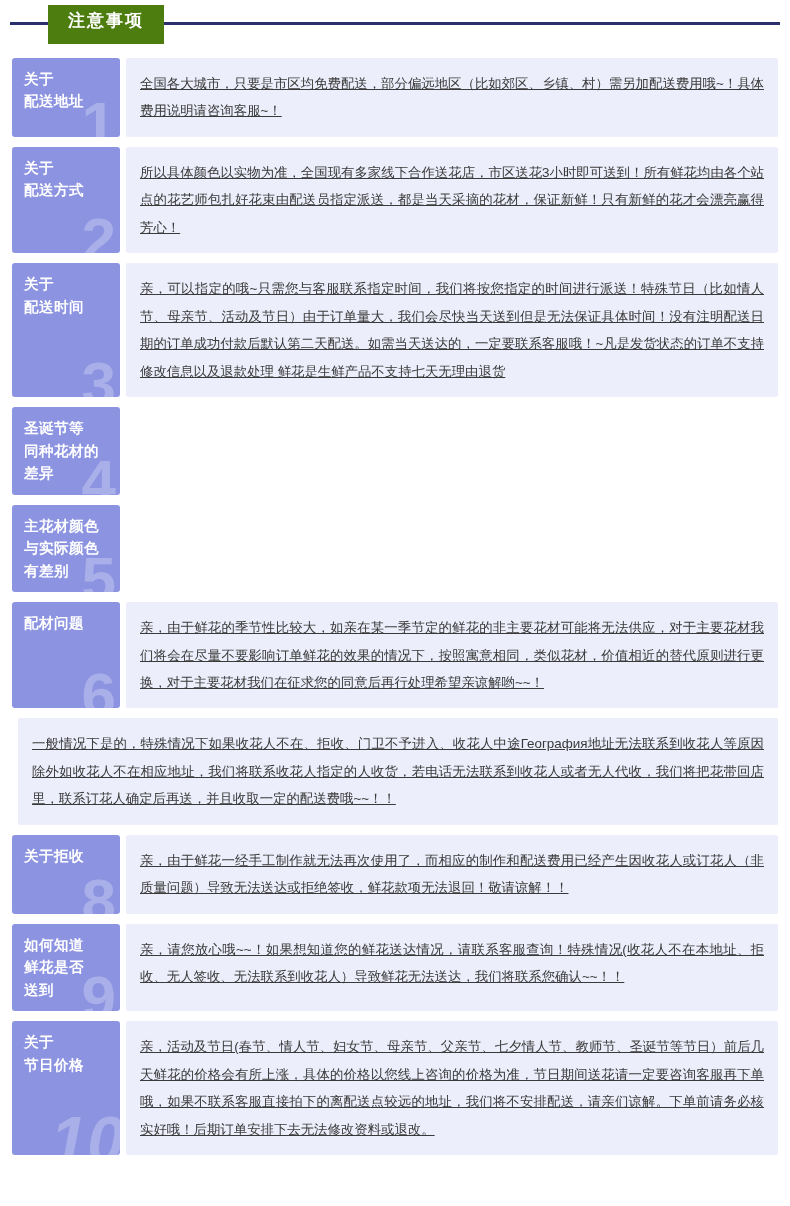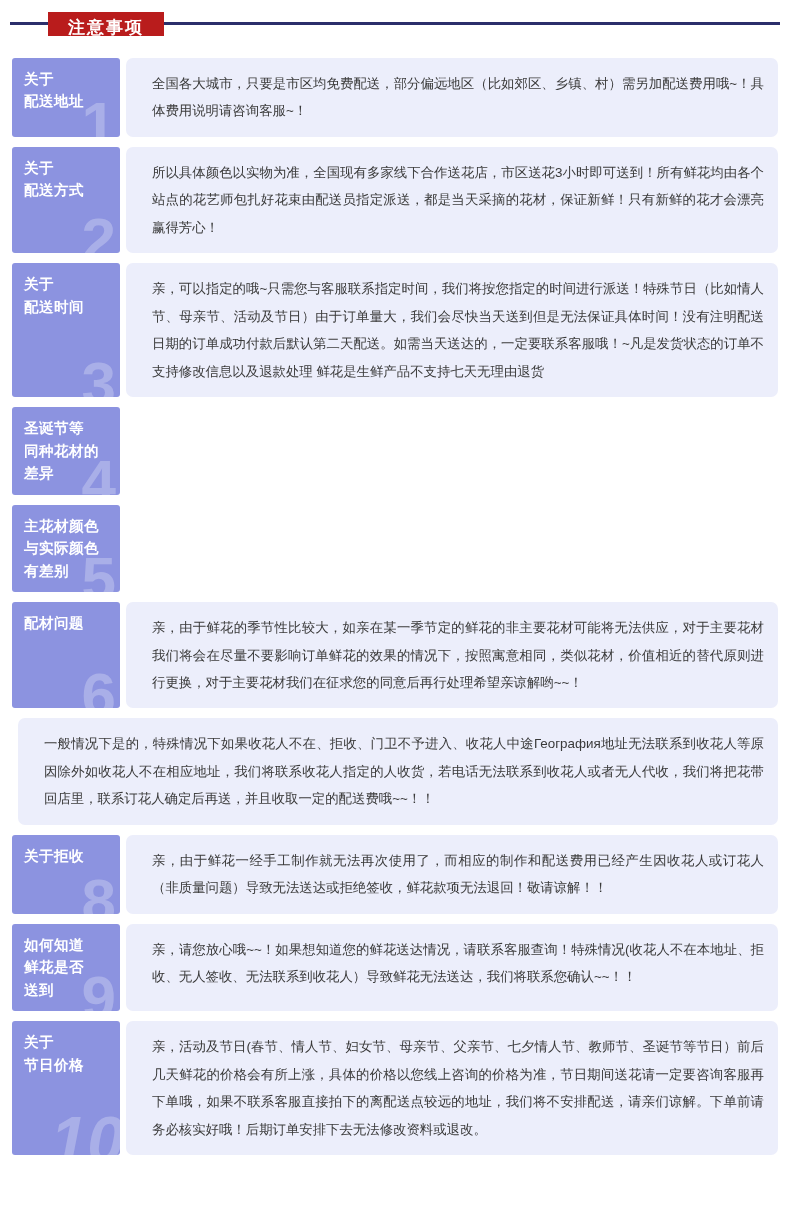--- a/index.html
+++ b/index.html
@@ -33,26 +33,26 @@
     position: absolute;
     left: 0;
     right: 0;
     top: 22px;
     height: 3px;
     background: #2b2f6b;
   }
   .header-badge {
     position: relative;
     margin-left: 38px;
-    background: #b91c1c;
+    background: #4d7c0f;
     color: #ffffff;
     font-size: 17px;
     font-weight: bold;
     letter-spacing: 2px;
-    padding: 7px 20px 0 20px;
+    padding: 7px 20px 15px 20px;
     line-height: 1;
     z-index: 2;
   }
   
   .faq-list {
     margin: 10px 12px 0 12px;
   }
   .faq-row {
     display: flex;
     align-items: stretch;
@@ -92,27 +92,28 @@
     font-family: "Liberation Sans", sans-serif;
   }
   .faq-tag .tag-num.wide {
     right: -4px;
     font-size: 66px;
     font-style: italic;
   }
   .faq-body {
     flex: 1;
     background: #eceefb;
-    border-radius: 7px;
+    border-radius: 2px;
     margin-left: 6px;
-    padding: 12px 14px 12px 26px;
+    padding: 12px 14px 12px 14px;
     font-size: 13.4px;
     line-height: 2.05;
     color: #3a3a3a;
     text-align: justify;
+    text-decoration: underline;
   }
 </style>
 </head>
 <body>
 
 <div class="page">
 
   <div class="header">
     <div class="header-rule"></div>
     <div class="header-badge">注意事项</div>

